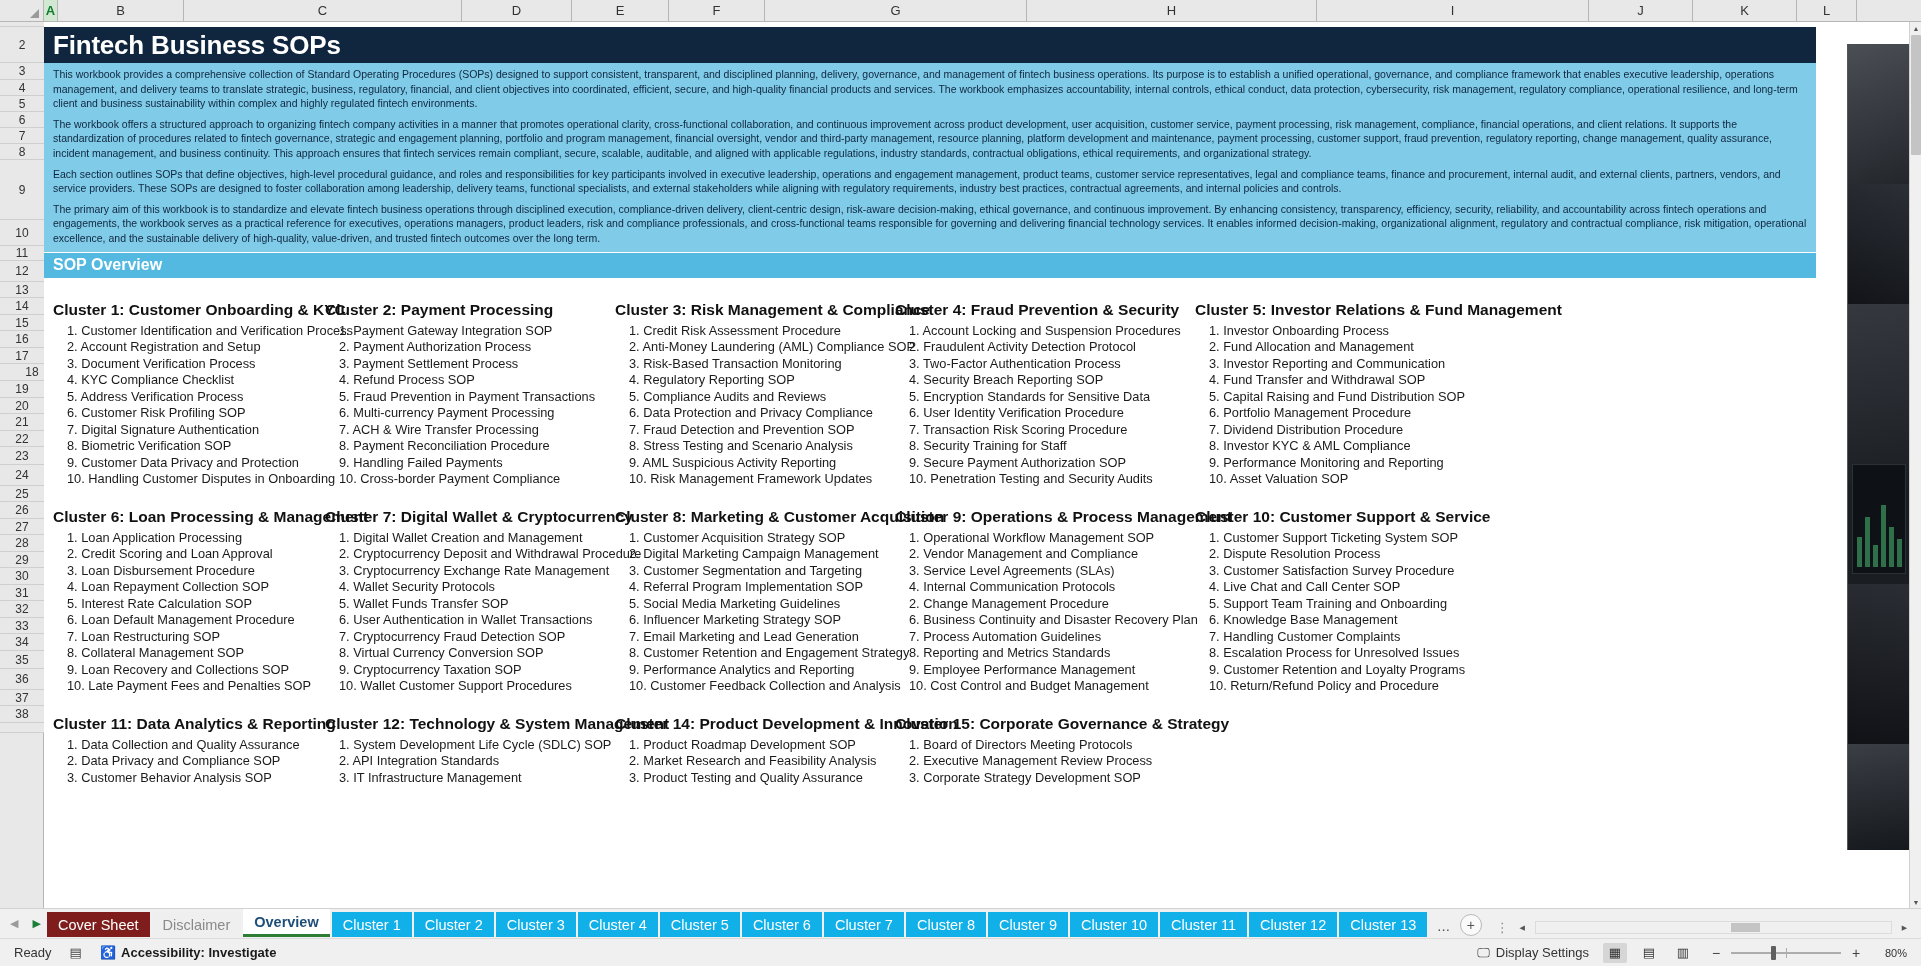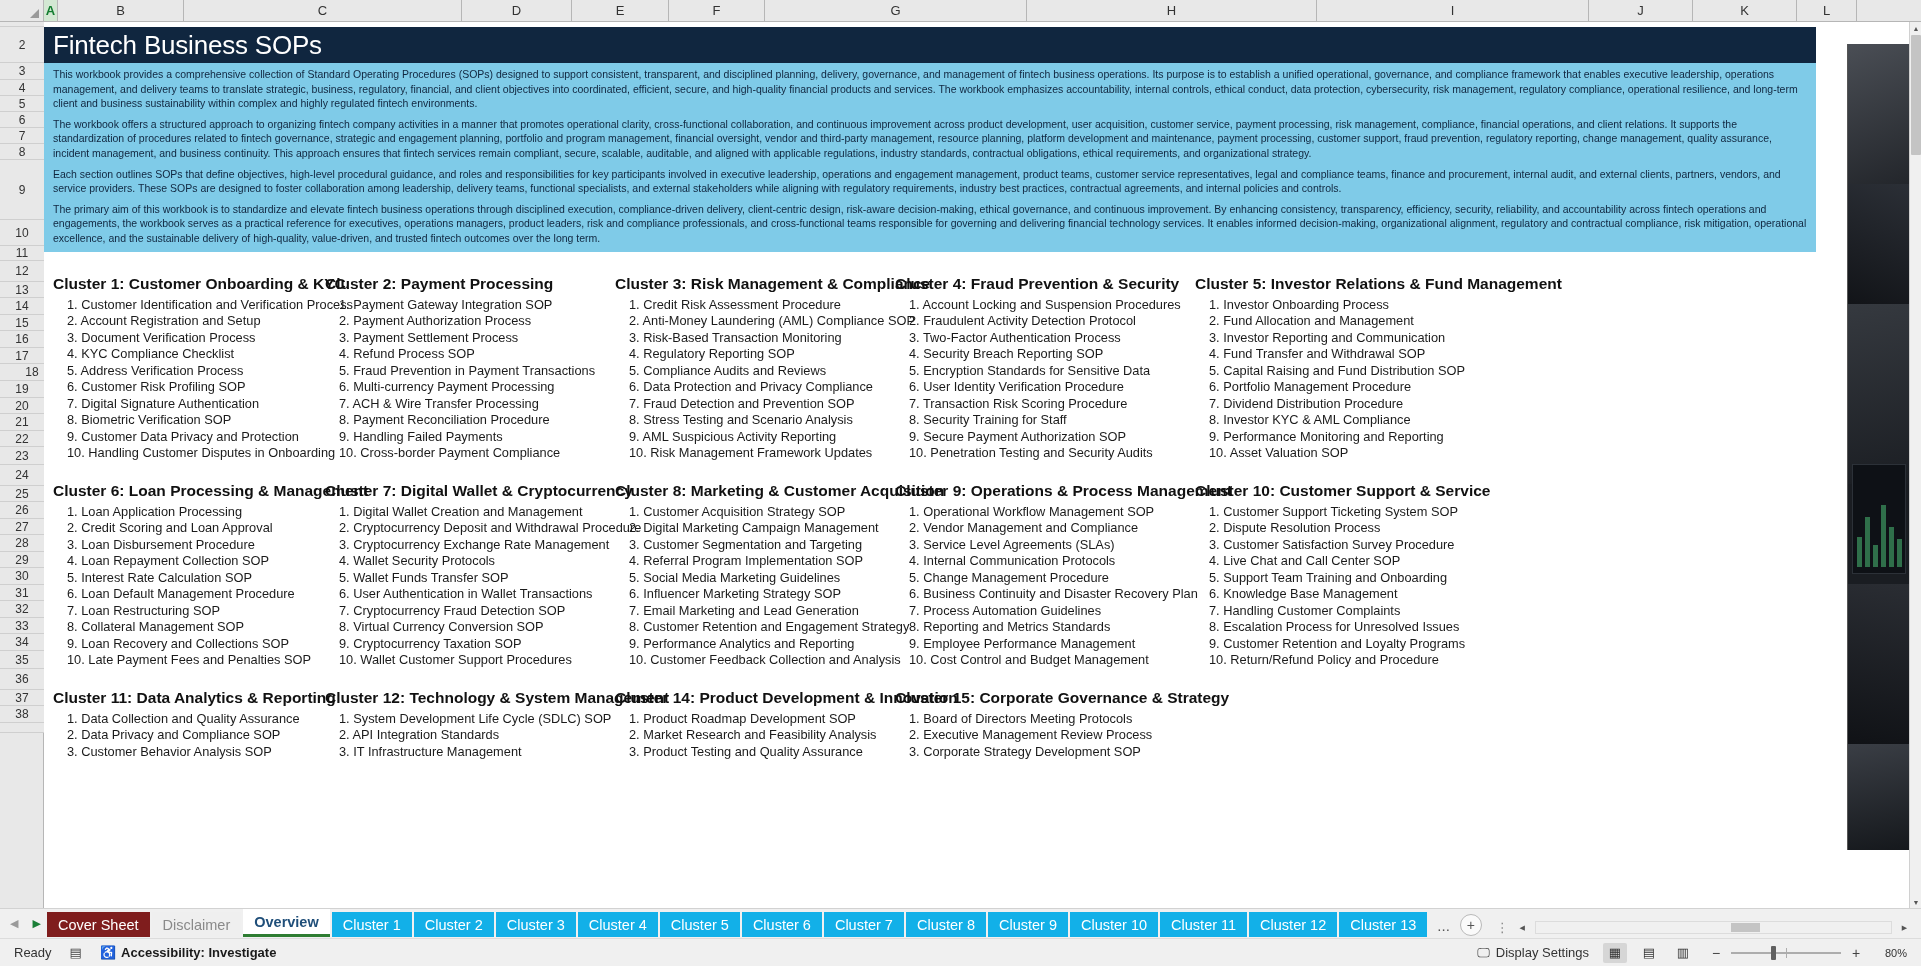--- a/index.html
+++ b/index.html
@@ -54,21 +54,21 @@
 
   
   .row1 { height:5px; }
 
   .title-band {
     background:#10263f; color:#ffffff;
     height:36px; display:flex; align-items:center;
     padding-left:9px; margin-right: 58px;
   }
   .title-band .t {
-    font-size:26px; font-weight:normal; letter-spacing:-0.2px;
+    font-size:26px; font-weight:bold; letter-spacing:-0.2px;
   }
 
   .intro-band {
     background:#7fcbe8; color:#10263f;
     margin-right:58px;
     padding: 4px 9px 6px 9px;
     font-size:10.5px; line-height:14.6px;
   }
   .intro-band p { margin:0 0 0 0; white-space:normal; }
   .intro-band p + p { margin-top:6px; }
@@ -258,20 +258,23 @@
         <div class="t">Fintech Business SOPs</div>
       </div>
 
       <div class="intro-band">
         <p>This workbook provides a comprehensive collection of Standard Operating Procedures (SOPs) designed to support consistent, transparent, and disciplined planning, delivery, governance, and management of fintech business operations. Its purpose is to establish a unified operational, governance, and compliance framework that enables executive leadership, operations management, and delivery teams to translate strategic, business, regulatory, financial, and client objectives into coordinated, efficient, secure, and high-quality financial products and services. The workbook emphasizes accountability, internal controls, ethical conduct, data protection, cybersecurity, risk management, regulatory compliance, operational resilience, and long-term client and business sustainability within complex and highly regulated fintech environments.</p>
         <p>The workbook offers a structured approach to organizing fintech company activities in a manner that promotes operational clarity, cross-functional collaboration, and continuous improvement across product development, user acquisition, customer service, payment processing, risk management, compliance, financial operations, and client relations. It supports the standardization of procedures related to fintech governance, strategic and engagement planning, portfolio and program management, financial oversight, vendor and third-party management, resource planning, platform development and maintenance, payment processing, customer support, fraud prevention, regulatory reporting, change management, quality assurance, incident management, and business continuity. This approach ensures that fintech services remain compliant, secure, scalable, auditable, and aligned with applicable regulations, industry standards, contractual obligations, ethical requirements, and organizational strategy.</p>
         <p>Each section outlines SOPs that define objectives, high-level procedural guidance, and roles and responsibilities for key participants involved in executive leadership, operations and engagement management, product teams, customer service representatives, legal and compliance teams, finance and procurement, internal audit, and external clients, partners, vendors, and service providers. These SOPs are designed to foster collaboration among leadership, delivery teams, functional specialists, and external stakeholders while aligning with regulatory requirements, industry best practices, contractual agreements, and internal policies and controls.</p>
         <p>The primary aim of this workbook is to standardize and elevate fintech business operations through disciplined execution, compliance-driven delivery, client-centric design, risk-aware decision-making, ethical governance, and continuous improvement. By enhancing consistency, transparency, efficiency, security, reliability, and accountability across fintech operations and engagements, the workbook serves as a practical reference for executives, operations managers, product leaders, risk and compliance professionals, and cross-functional teams responsible for governing and delivering financial technology services. It enables informed decision-making, organizational alignment, regulatory and contractual compliance, risk mitigation, operational excellence, and the sustainable delivery of high-quality, value-driven, and trusted fintech outcomes over the long term.</p>
       </div>
 
+      <div class="ov-band">
+        <span>SOP Overview</span>
+      </div>
 
       <div class="blankrow"></div>
 
       <div class="clusters">
         <div class="cl-grid" id="clrow1">
             <div class="cl-block">
               <div class="cl-head">Cluster 1: Customer Onboarding &amp; KYC</div>
               <div class="cl-item">1. Customer Identification and Verification Process</div>
               <div class="cl-item">2. Account Registration and Setup</div>
               <div class="cl-item">3. Document Verification Process</div>
@@ -376,21 +379,21 @@
               <div class="cl-item">8. Customer Retention and Engagement Strategy</div>
               <div class="cl-item">9. Performance Analytics and Reporting</div>
               <div class="cl-item">10. Customer Feedback Collection and Analysis</div>
             </div>
             <div class="cl-block">
               <div class="cl-head">Cluster 9: Operations &amp; Process Management</div>
               <div class="cl-item">1. Operational Workflow Management SOP</div>
               <div class="cl-item">2. Vendor Management and Compliance</div>
               <div class="cl-item">3. Service Level Agreements (SLAs)</div>
               <div class="cl-item">4. Internal Communication Protocols</div>
-              <div class="cl-item">5. Change Management Procedure</div>
+              <div class="cl-item">2. Change Management Procedure</div>
               <div class="cl-item">6. Business Continuity and Disaster Recovery Plan</div>
               <div class="cl-item">7. Process Automation Guidelines</div>
               <div class="cl-item">8. Reporting and Metrics Standards</div>
               <div class="cl-item">9. Employee Performance Management</div>
               <div class="cl-item">10. Cost Control and Budget Management</div>
             </div>
             <div class="cl-block">
               <div class="cl-head">Cluster 10: Customer Support &amp; Service</div>
               <div class="cl-item">1. Customer Support Ticketing System SOP</div>
               <div class="cl-item">2. Dispute Resolution Process</div>

